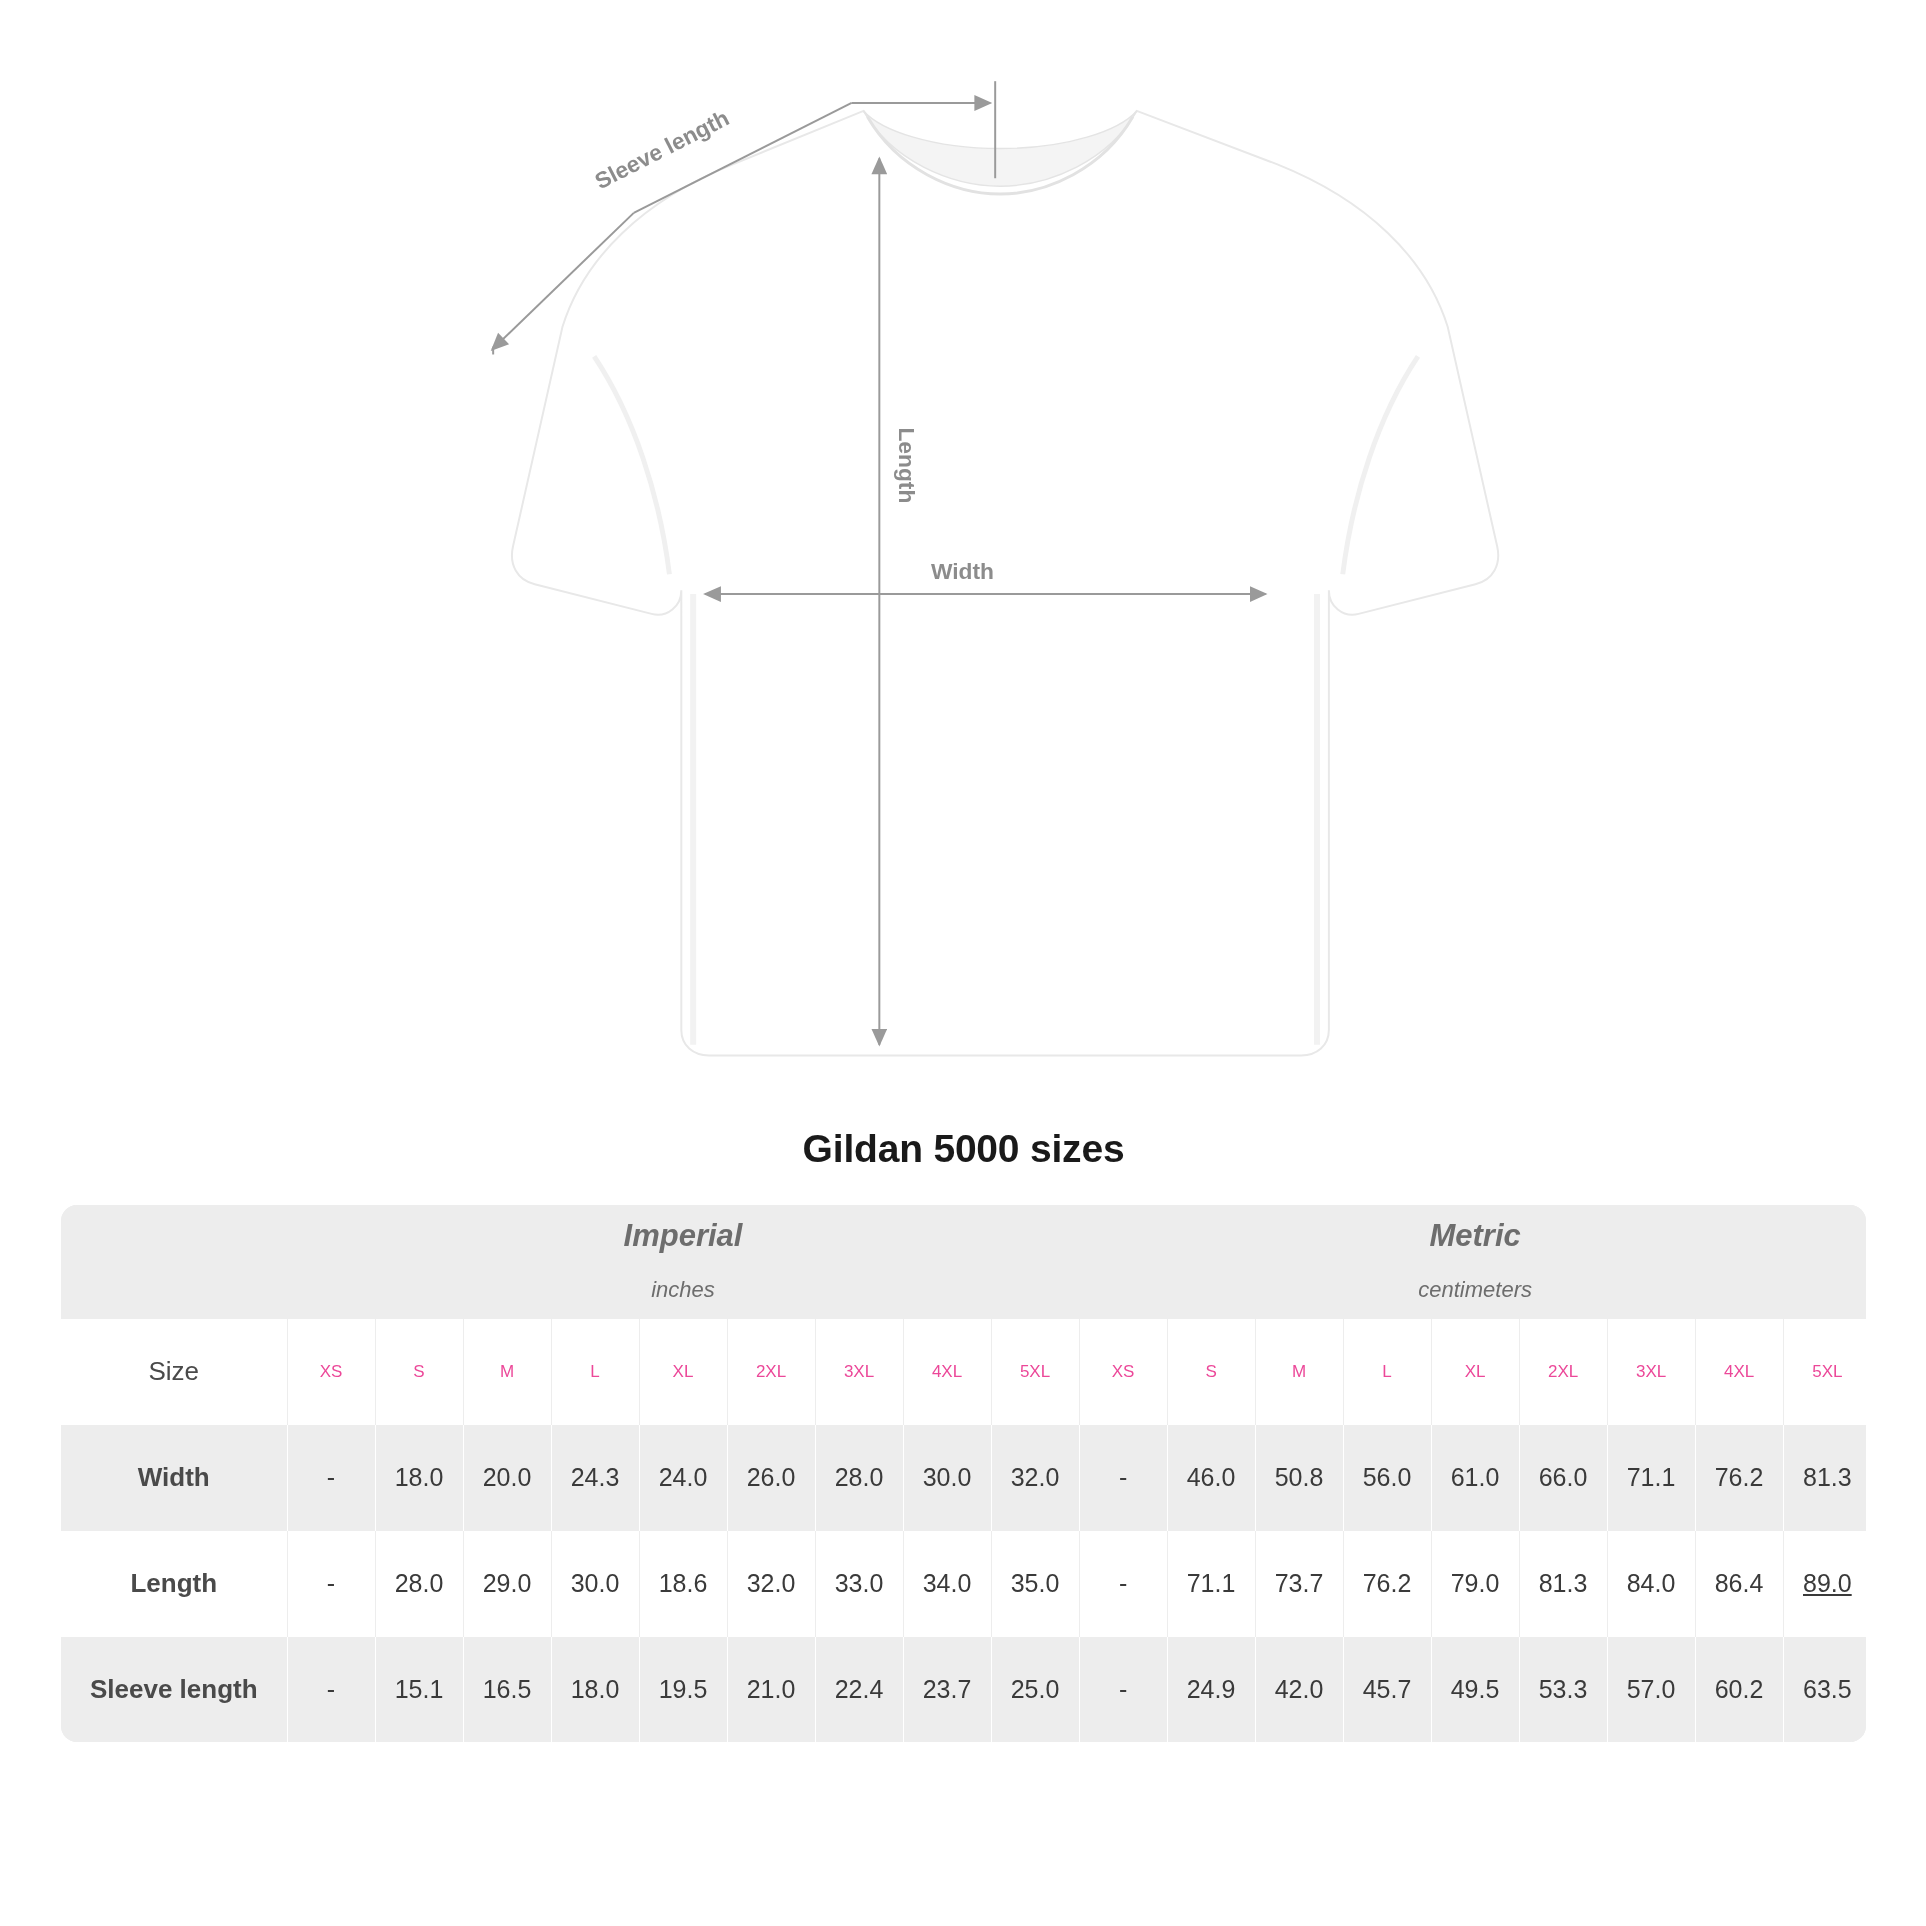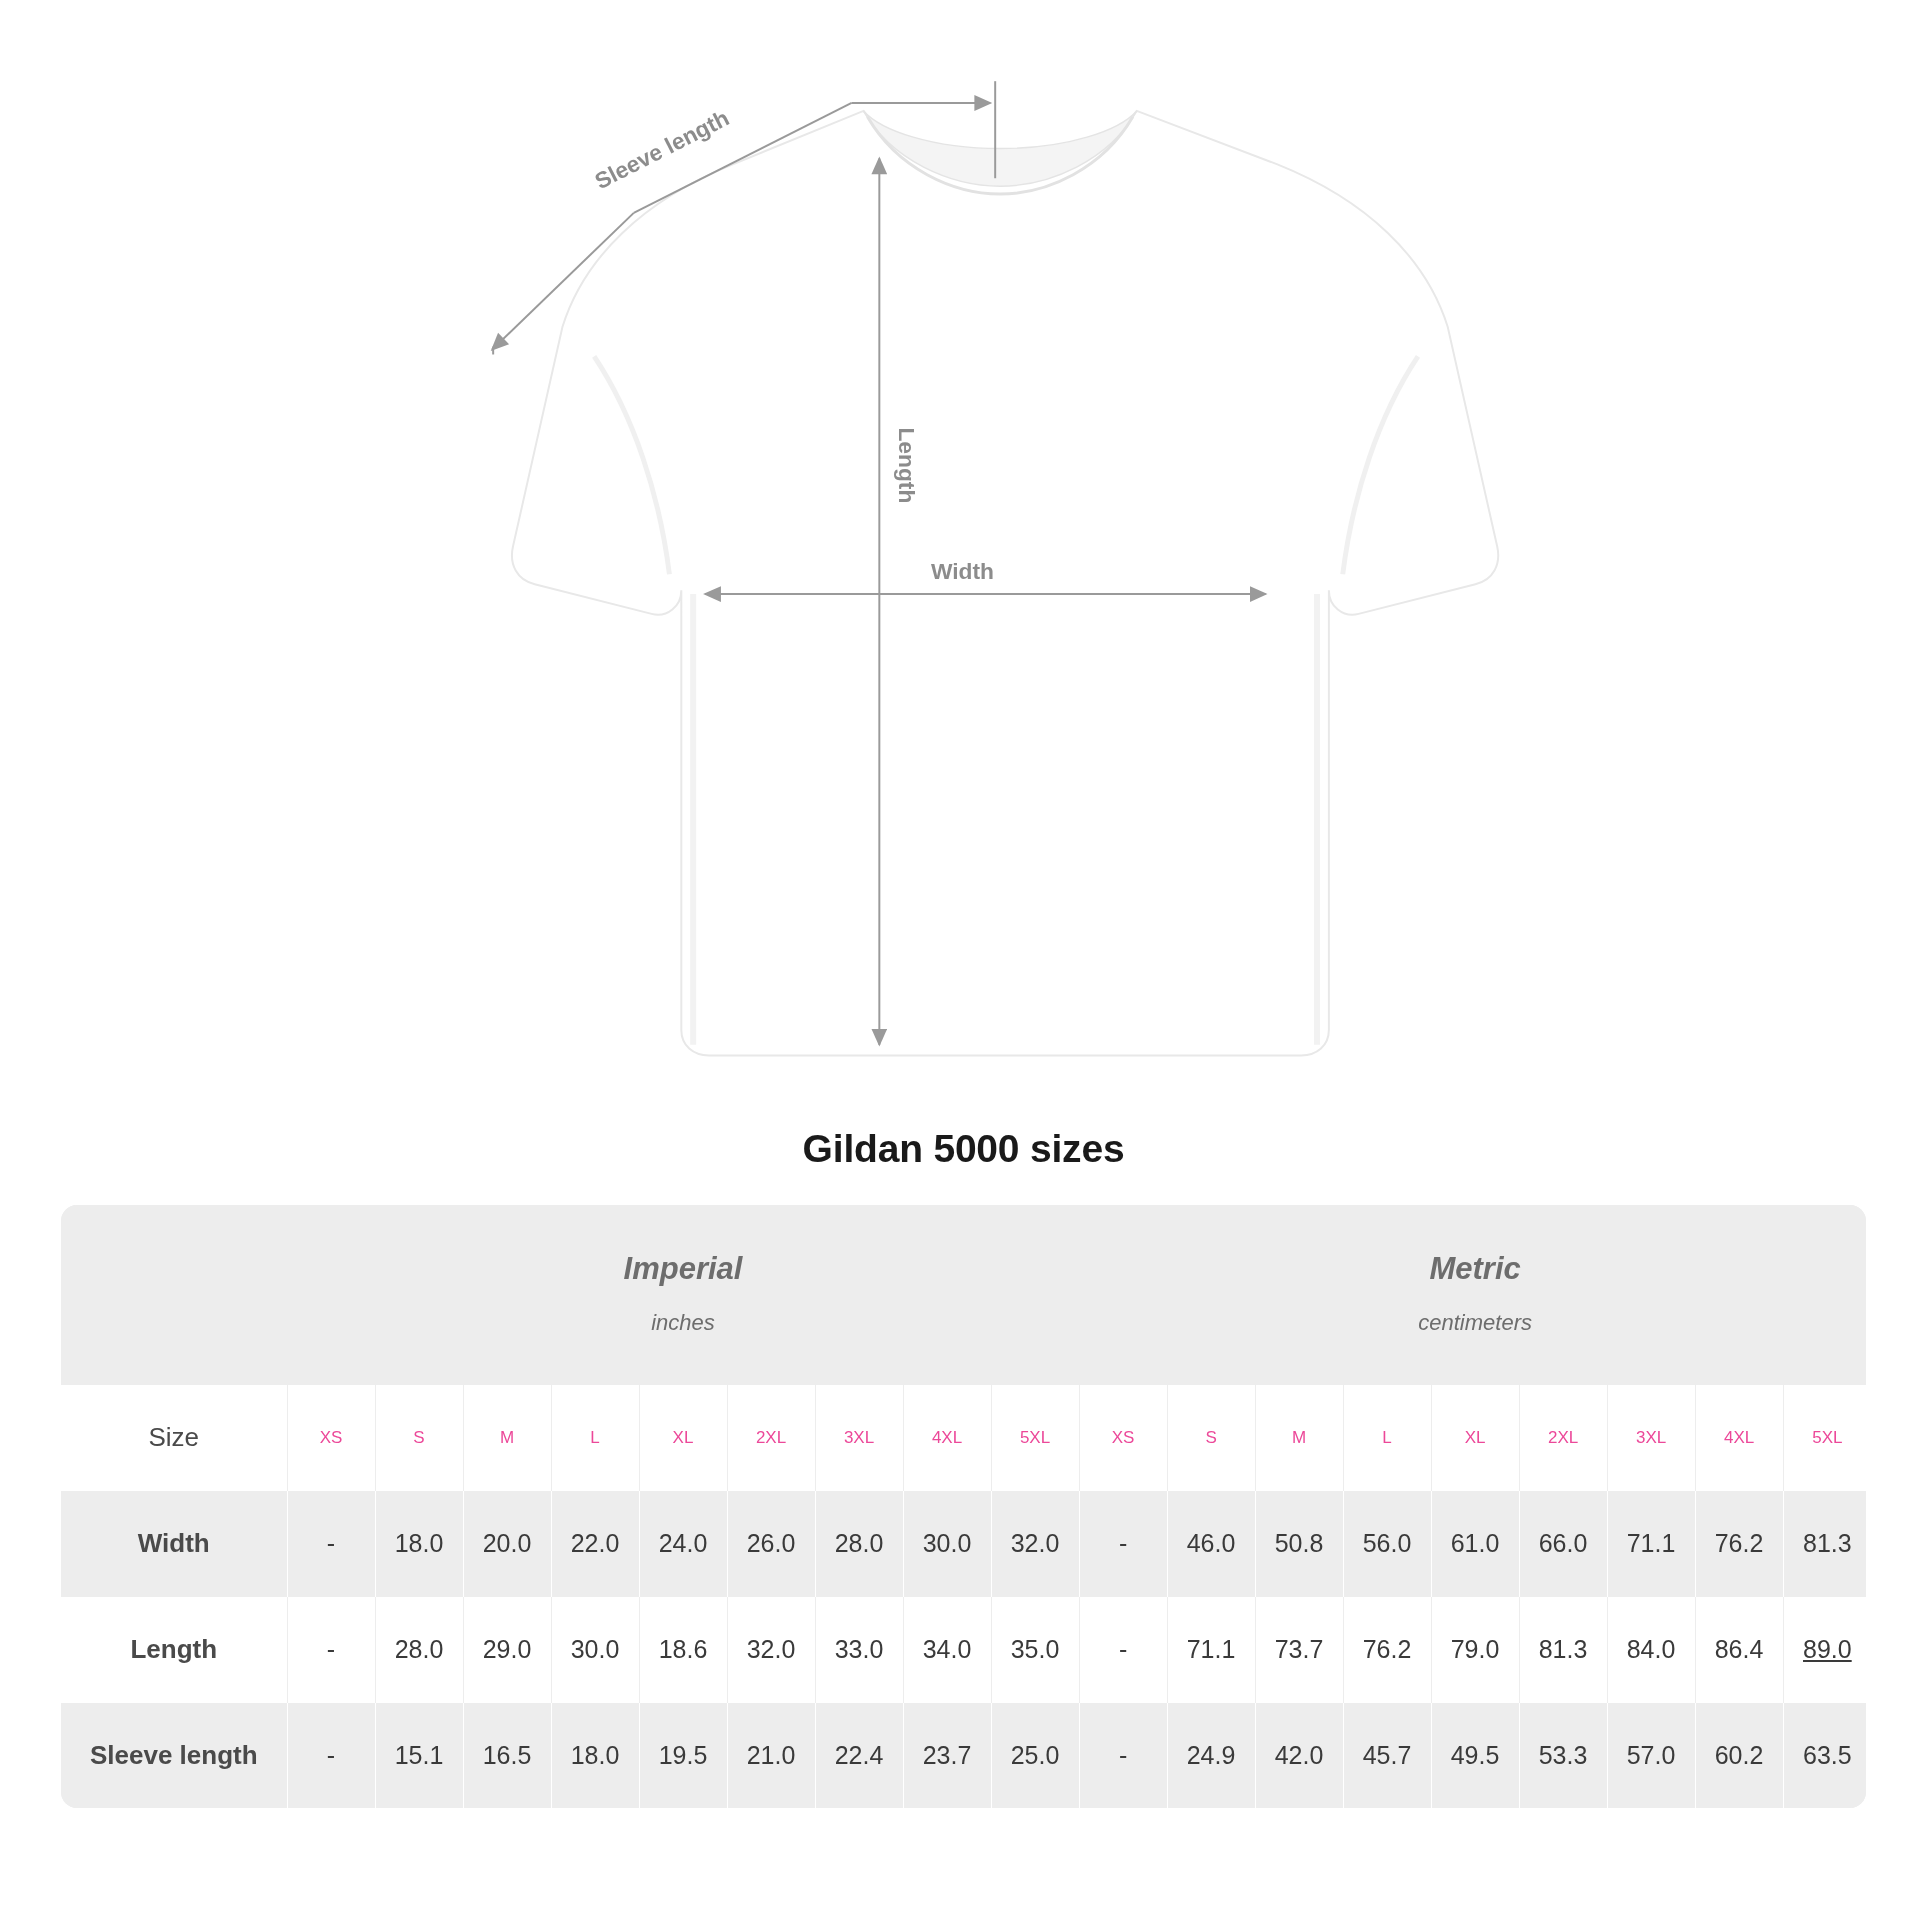--- a/index.html
+++ b/index.html
@@ -65,21 +65,21 @@
     width: 1804px;
     table-layout: fixed;
   }
   table.size-table td, table.size-table th {
     text-align: center;
     vertical-align: middle;
     font-weight: normal;
   }
   
   .unit-row td {
-    height: 180px;
+    height: 114px;
     background: #ededed;
     padding: 0;
   }
   .unit-name {
     font-size: 31px;
     font-style: italic;
     font-weight: bold;
     color: #6d6d6d;
     line-height: 1.25;
   }
@@ -259,21 +259,21 @@
           <td>3XL</td>
           <td>4XL</td>
           <td>5XL</td>
         </tr>
 
         <tr class="data-row shade">
           <td class="rowlabel">Width</td>
           <td>-</td>
           <td>18.0</td>
           <td>20.0</td>
-          <td>22.0</td>
+          <td>24.3</td>
           <td>24.0</td>
           <td>26.0</td>
           <td>28.0</td>
           <td>30.0</td>
           <td>32.0</td>
           <td>-</td>
           <td>46.0</td>
           <td>50.8</td>
           <td>56.0</td>
           <td>61.0</td>

